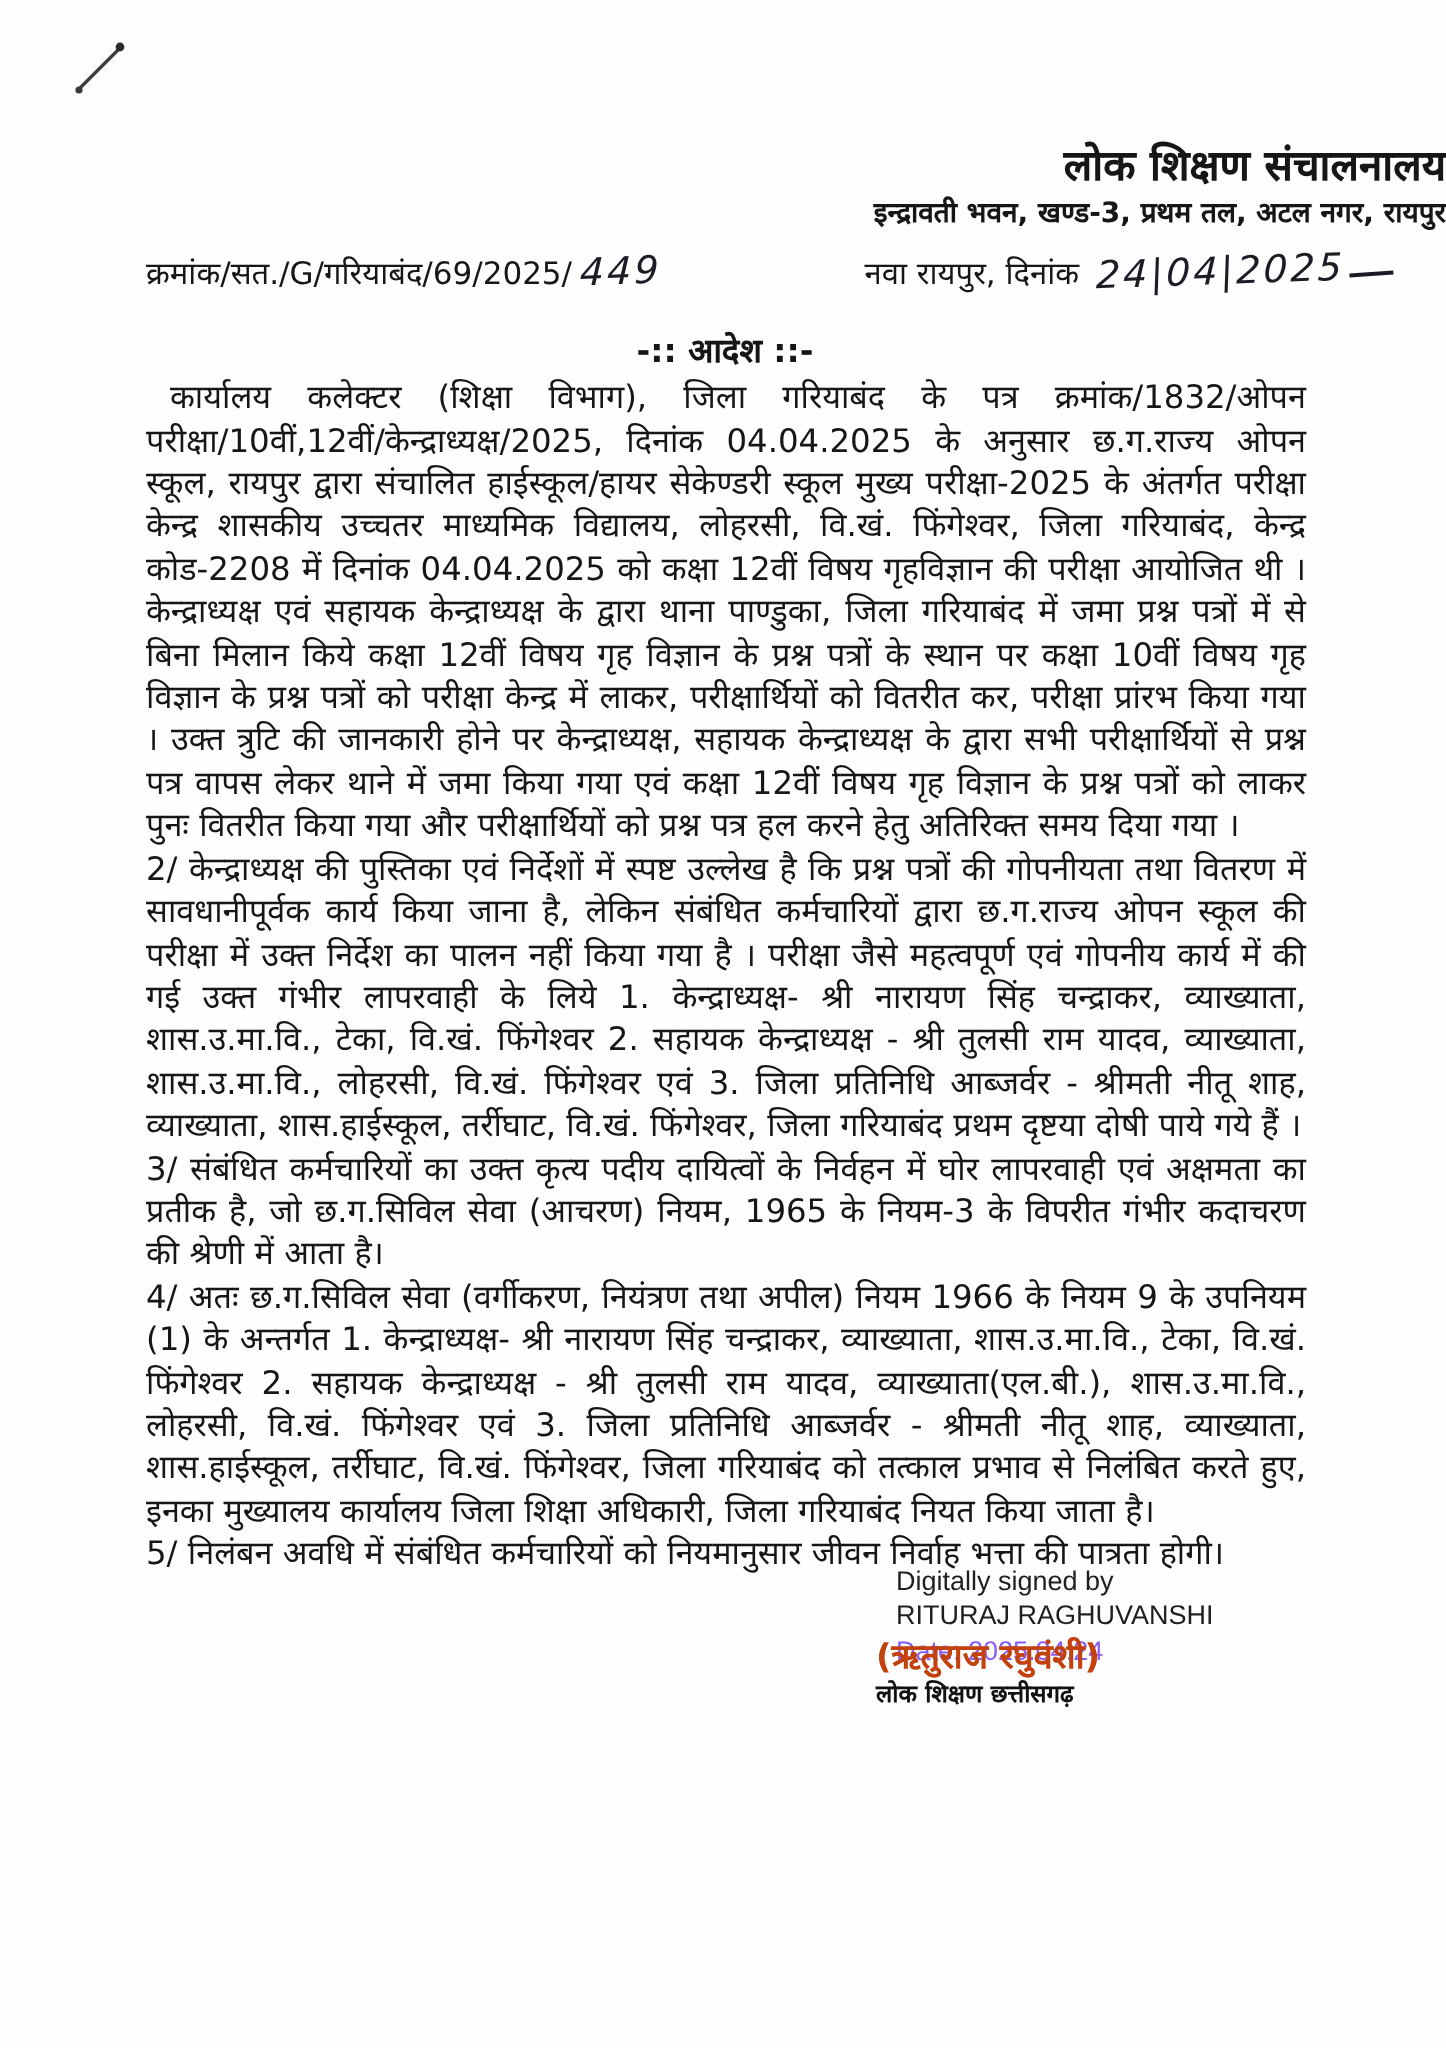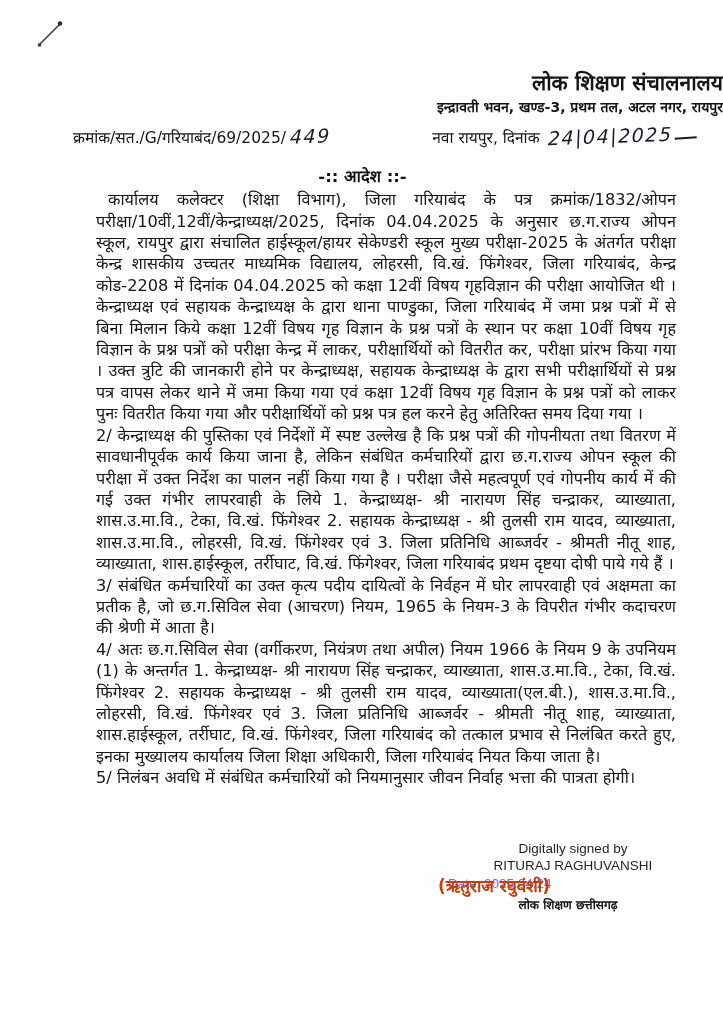--- a/index.html
+++ b/index.html
@@ -56,34 +56,33 @@
     margin-left: 2px;
   }
   .order-heading {
     width: 579px;
     margin: 16px 0 0 73px;
     text-align: center;
     font-size: 16.5px;
     font-weight: 600;
   }
   .content {
-    margin: 2px 0 0 96px;
+    margin: 2px 0 0 73px;
     width: 580px;
     text-align: justify;
     font-size: 16.2px;
     line-height: 21.4px;
   }
   .content p { margin: 0; }
   .content p.indent-first { text-indent: 12px; }
   .signature {
     position: absolute;
     left: 438px;
-    top: 840px;
+    top: 782px;
     width: 260px;
-    text-align: center;
   }
   .sig-digital {
     font-family: "Liberation Sans", "DejaVu Sans", sans-serif;
     font-size: 13.5px;
     line-height: 17px;
     color: #1f1f1f;
     padding-left: 10px;
   }
   .sig-overlap-1 { position: relative; height: 20px; }
   .sig-overlap-1 .sig-date {

